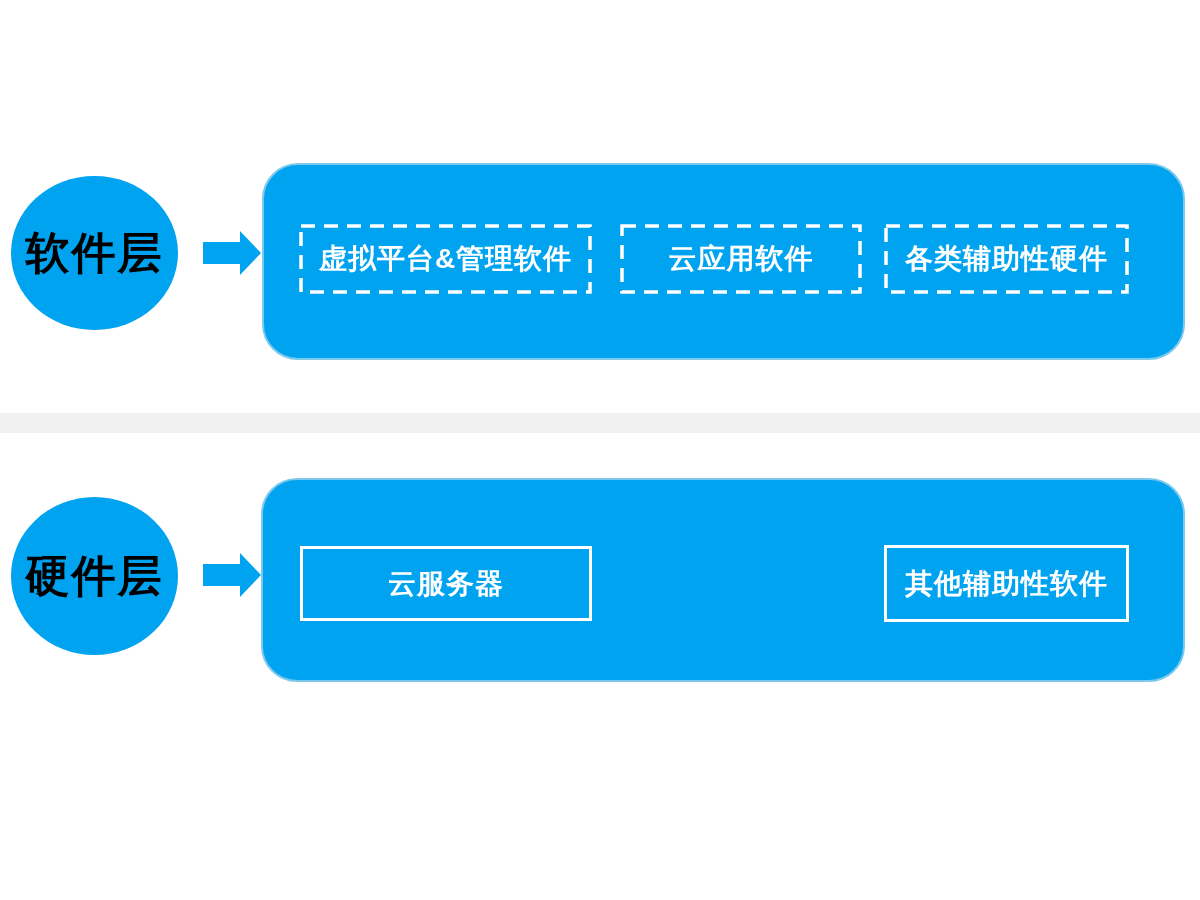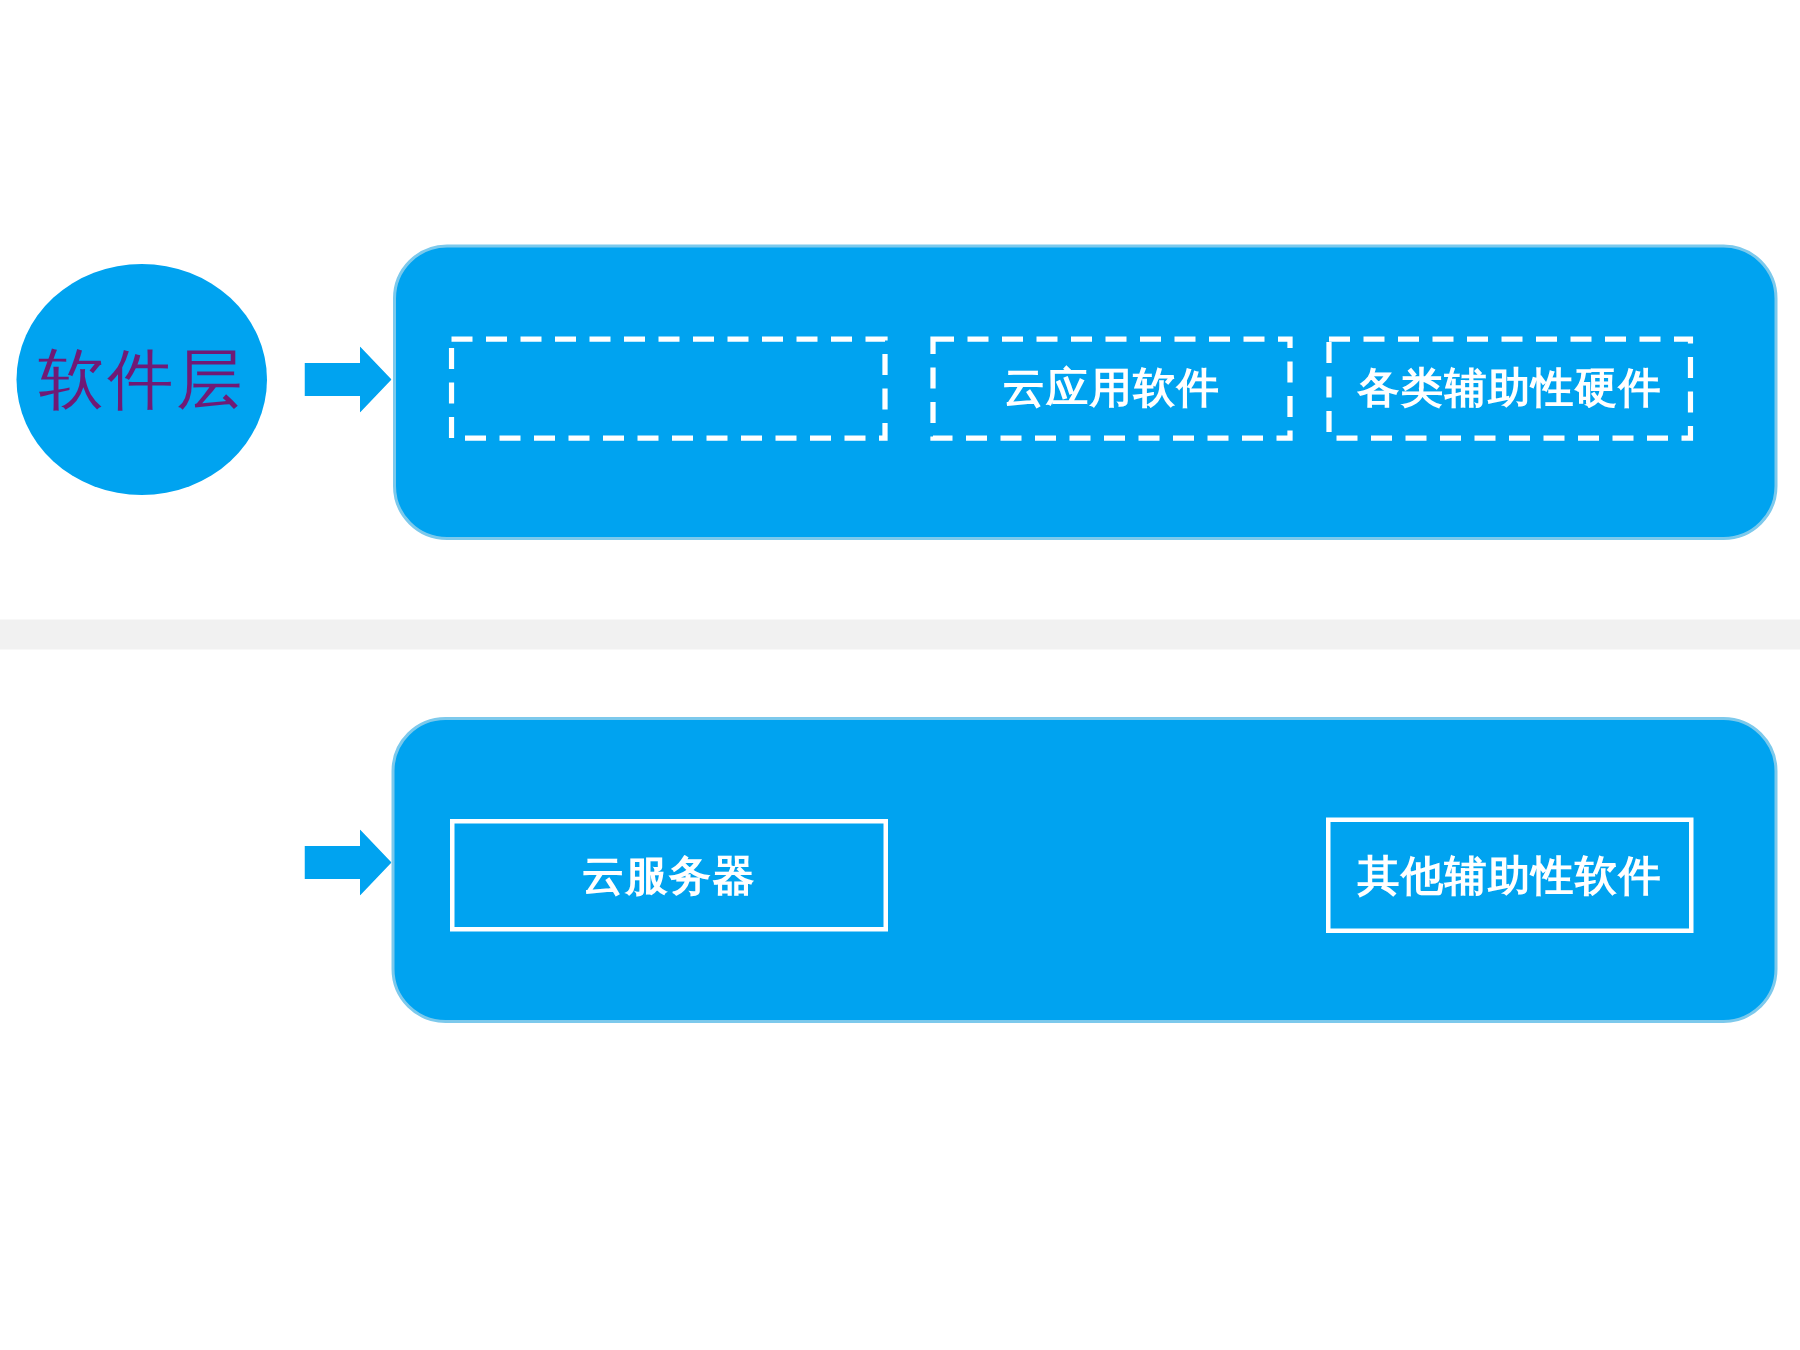--- a/index.html
+++ b/index.html
@@ -21,23 +21,23 @@
     top: 413px;
     width: 1200px;
     height: 20px;
   }
   .layer-circle {
     position: absolute;
     border-radius: 50%;
     display: flex;
     align-items: center;
     justify-content: center;
-    color: #701a75;
+    color: #000000;
     font-size: 44px;
-    font-weight: normal;
+    font-weight: bold;
     letter-spacing: 2px;
   }
   .circle-sw { left: 11px; top: 176px; width: 167px; height: 154px; }
   .circle-hw { left: 11px; top: 497px; width: 167px; height: 158px; }
   .arrow { position: absolute; width: 58px; height: 44px; }
   .arrow-sw { left: 203px; top: 231px; }
   .arrow-hw { left: 203px; top: 553px; }
   .panel {
     position: absolute;
     border-radius: 36px;
@@ -82,35 +82,39 @@
 
   <svg class="arrow arrow-sw" viewBox="0 0 58 44">
     <polygon class="blue-shape" points="0,11 37,11 37,0 58,22 37,44 37,33 0,33" fill="#00a3f0"></polygon>
   </svg>
 
   <div class="panel panel-sw blue-fill panel-edge" style="background: rgb(0, 163, 240); border: 2px solid rgb(124, 201, 236);">
     <div class="item sw-item1">
       <svg class="dash-frame" width="293" height="70">
         <rect x="2" y="2" width="289" height="66" fill="none" stroke="#ffffff" stroke-width="3.5" stroke-dasharray="14 9"></rect>
       </svg>
+      <span class="item-label">虚拟平台&amp;管理软件</span>
     </div>
     <div class="item sw-item2">
       <svg class="dash-frame" width="242" height="70">
         <rect x="2" y="2" width="238" height="66" fill="none" stroke="#ffffff" stroke-width="3.5" stroke-dasharray="14 9"></rect>
       </svg>
       <span class="item-label">云应用软件</span>
     </div>
     <div class="item sw-item3">
       <svg class="dash-frame" width="245" height="70">
         <rect x="2" y="2" width="241" height="66" fill="none" stroke="#ffffff" stroke-width="3.5" stroke-dasharray="14 9"></rect>
       </svg>
       <span class="item-label">各类辅助性硬件</span>
     </div>
   </div>
 
+  <div class="layer-circle circle-hw blue-fill" style="background: rgb(0, 163, 240);">
+    <span>硬件层</span>
+  </div>
 
   <svg class="arrow arrow-hw" viewBox="0 0 58 44">
     <polygon class="blue-shape" points="0,11 37,11 37,0 58,22 37,44 37,33 0,33" fill="#00a3f0"></polygon>
   </svg>
 
   <div class="panel panel-hw blue-fill panel-edge" style="background: rgb(0, 163, 240); border: 2px solid rgb(124, 201, 236);">
     <div class="item item-solid hw-item1">
       <span class="item-label">云服务器</span>
     </div>
     <div class="item item-solid hw-item3">

